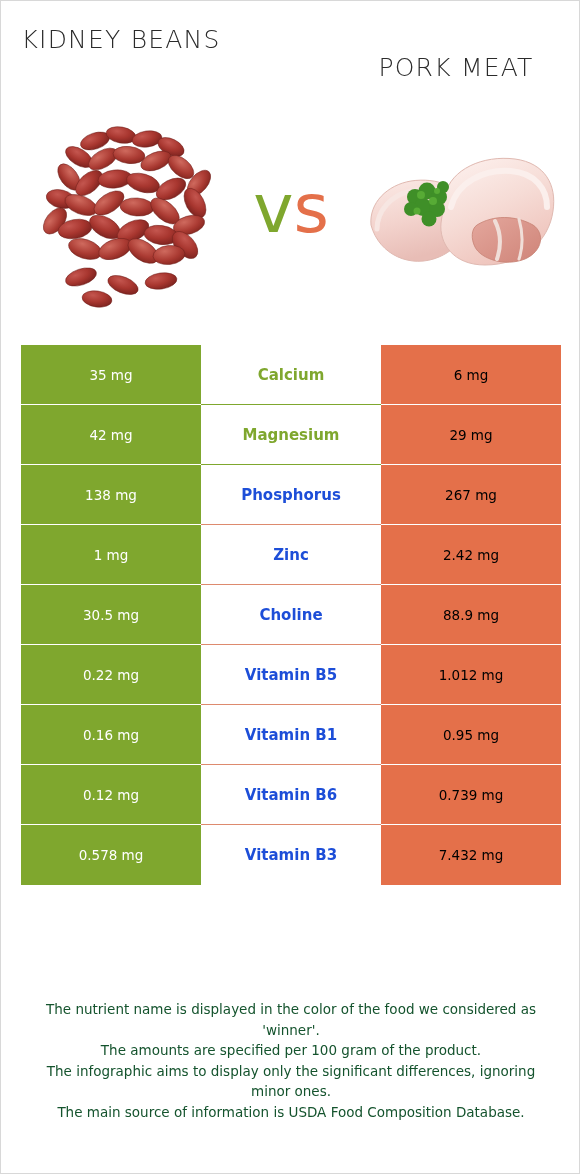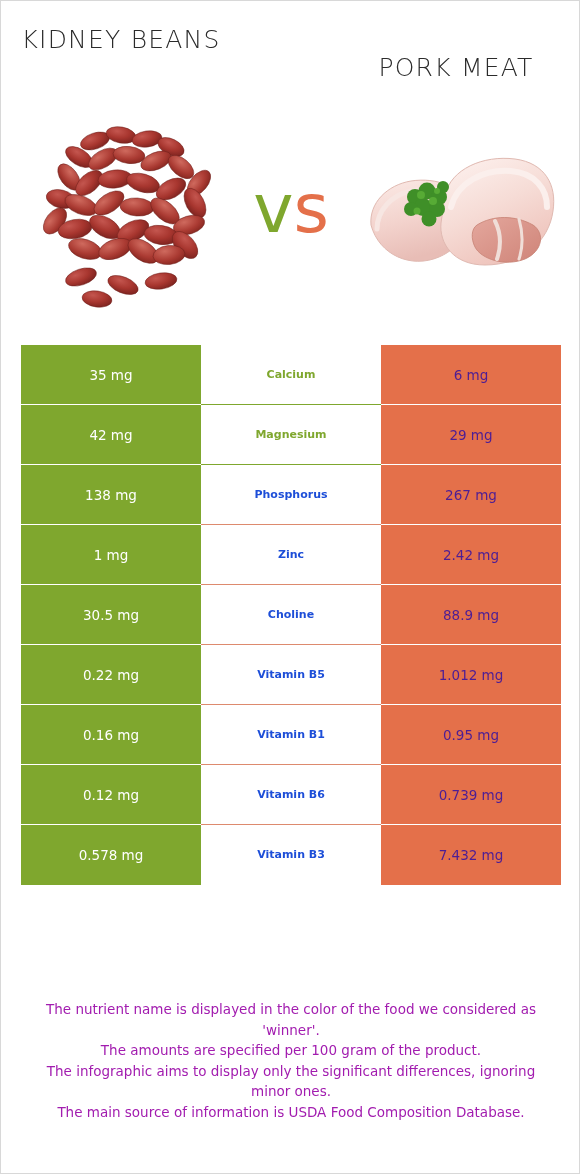--- a/index.html
+++ b/index.html
@@ -106,49 +106,49 @@
   }
   .cell-left {
     width: 180px;
     background: #7fa72e;
     color: #ffffff;
     border-bottom: 1.5px solid #ffffff;
   }
   .cell-right {
     width: 180px;
     background: #e4704a;
-    color: #4c1d95;
+    color: #000000;
     border-bottom: 1.5px solid #ffffff;
   }
   .cell-mid {
     width: 180px;
     background: #ffffff;
     font-weight: bold;
-    font-size: 11px;
+    font-size: 15px;
     border-bottom: 1px solid transparent;
   }
   .row:last-child .cell-left,
   .row:last-child .cell-right {
     border-bottom: none;
     text-align: right;
   }
   .win-green .cell-mid { color: #7fa72e; border-bottom-color: #7fa72e; }
   .win-orange .cell-mid { color: #1d4ed8; border-bottom-color: #dd8a6e; }
   .row:last-child .cell-mid { border-bottom-color: transparent; }
 
   
   .footer {
     position: absolute;
     left: 30px;
     top: 998px;
     width: 520px;
     text-align: center;
     font-family: "DejaVu Sans", sans-serif;
     font-size: 13.5px;
-    color: #a21caf;
+    color: #14532d;
     line-height: 1.52;
   }
   .footer p { margin: 0; }
 </style>
 </head>
 <body>
 
 <div id="infographic">
 
   <div class="header">

